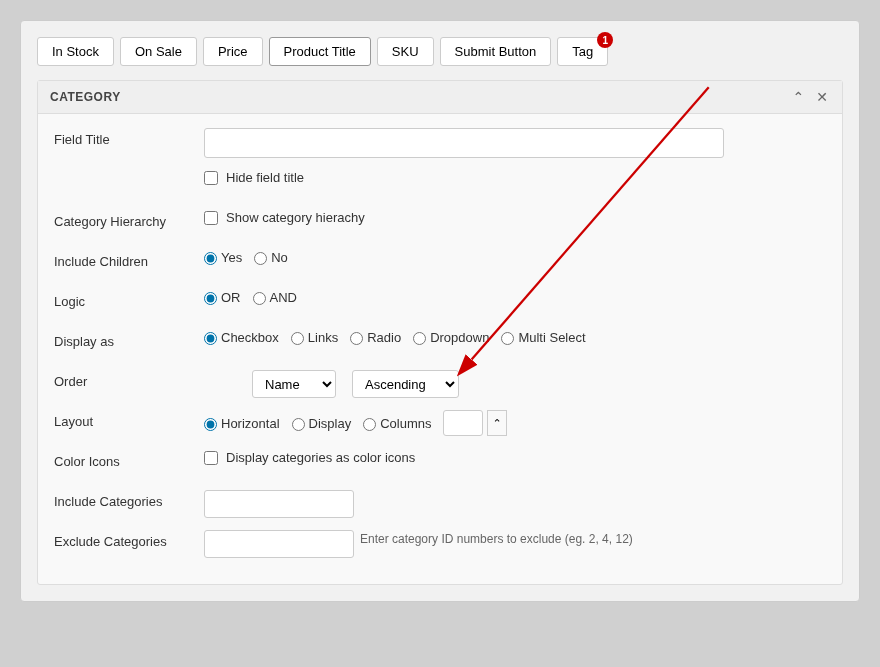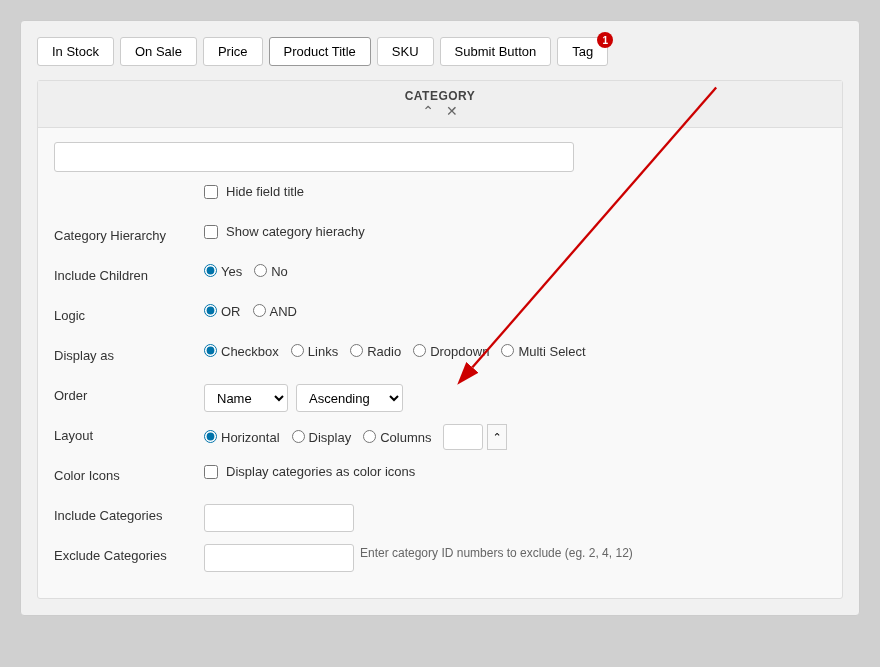--- a/index.html
+++ b/index.html
@@ -67,21 +67,20 @@
       padding: 0;
     }
 
     .panel-header {
       display: flex;
       align-items: center;
       justify-content: space-between;
       padding: 8px 12px;
       border-bottom: 1px solid #ddd;
       background: #efefef;
-      flex-direction: column;
     }
 
     .panel-title {
       font-weight: bold;
       font-size: 12px;
       letter-spacing: 0.5px;
       text-transform: uppercase;
       color: #444;
     }
 
@@ -165,21 +164,21 @@
 
     .radio-group {
       display: flex;
       align-items: center;
       gap: 12px;
       flex-wrap: wrap;
     }
 
     .radio-label {
       display: flex;
-      align-items: flex-start;
+      align-items: flex-end;
       gap: 4px;
       font-size: 13px;
       cursor: pointer;
     }
 
     .radio-label input[type="radio"] {
       accent-color: #0073aa;
     }
 
     .select-dropdown {
@@ -254,20 +253,21 @@
         <span class="panel-title">CATEGORY</span>
         <div class="panel-controls">
           <button class="panel-btn">⌃</button>
           <button class="panel-btn">✕</button>
         </div>
       </div>
 
       <div class="panel-body">
 
         <div class="form-row">
+          <div class="form-label">Field Title</div>
           <div class="form-control">
             <input type="text" class="text-input" value="" style="">
           </div>
         </div>
 
         <div class="form-row">
           <div class="form-label"></div>
           <div class="form-control">
             <label class="checkbox-label">
               <input type="checkbox" style="">
@@ -336,21 +336,21 @@
             </label>
             <label class="radio-label">
               <input type="radio" name="display_as" style="">
               <span>Multi Select</span>
             </label>
           </div>
         </div>
 
         <div class="form-row">
           <div class="form-label">Order</div>
-          <div class="form-control" style="display:flex;gap:8px;align-items:flex-start;">
+          <div class="form-control" style="display:flex;gap:16px;align-items:flex-start;margin-left:48px;">
             <select class="select-dropdown">
               <option>Name</option>
               <option>Count</option>
               <option>Term ID</option>
               <option>Slug</option>
             </select>
             <select class="select-dropdown">
               <option>Ascending</option>
               <option>Descending</option>
             </select>

